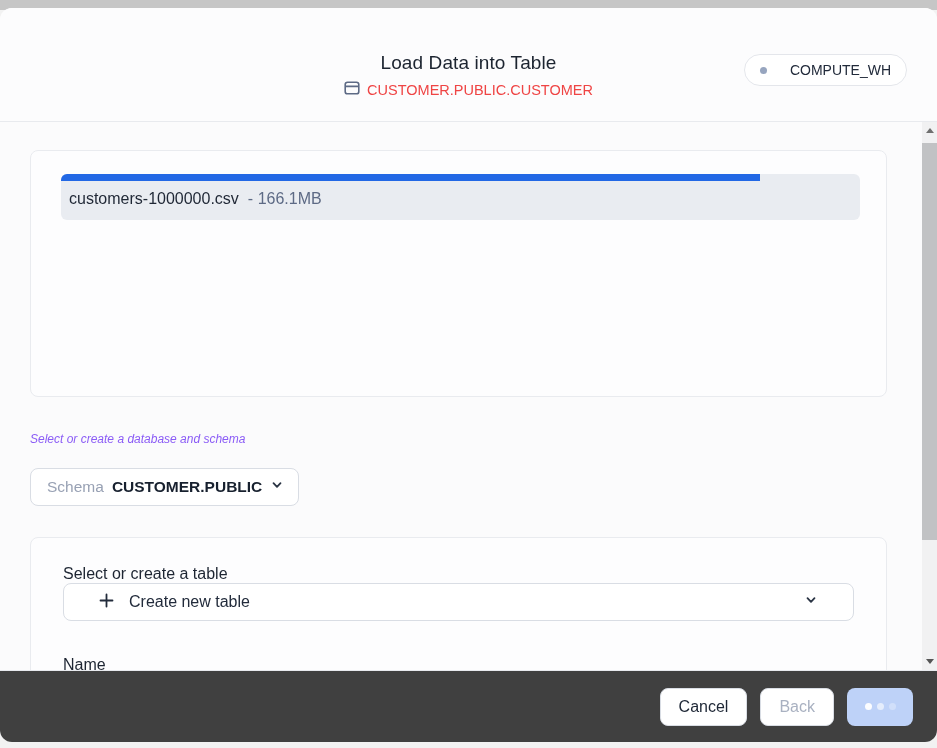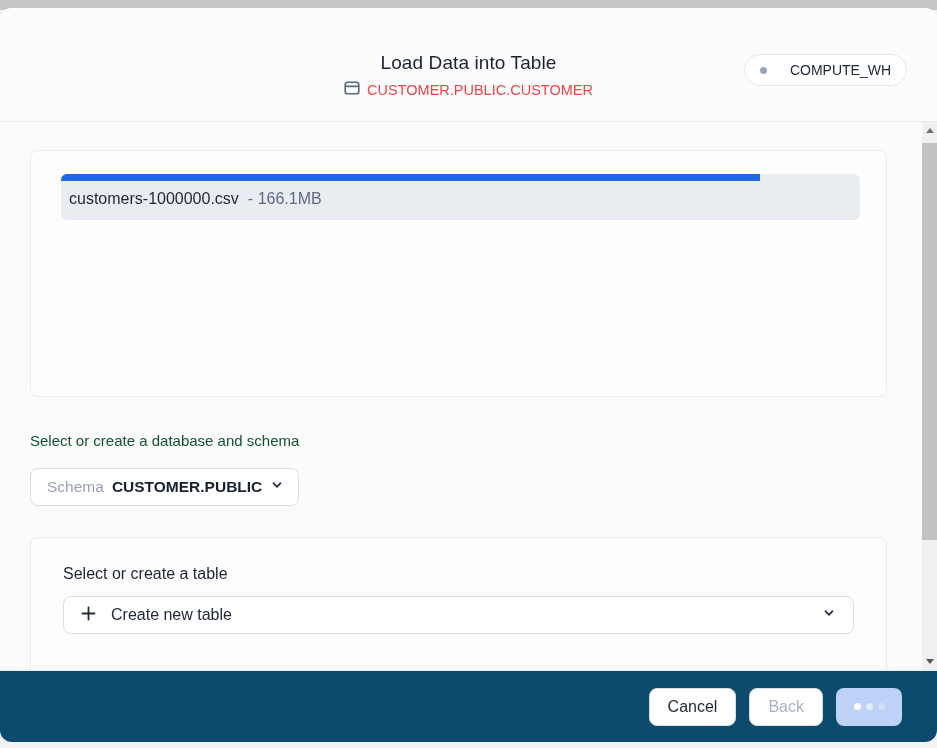--- a/index.html
+++ b/index.html
@@ -25,52 +25,52 @@
   .upload-card { position:absolute; left:30px; right:50px; top:28px; height:247px;
                  background:#fdfdfe; border:1px solid #e9ebef; border-radius:8px; }
   .file-row { position:absolute; left:30px; right:26px; top:23px; border-radius:6px; overflow:hidden;
               background:#e9ecf1; }
   .progress-track { height:7px; }
   .progress-fill { height:7px; background:#2268e5; }
   .file-line { display:flex; align-items:baseline; gap:9px; padding:9px 10px 12px 8px; font-size:16px; }
   .file-name { color:#1f2735; font-weight:500; }
   .file-size { color:#5d6a85; }
 
-  .section-label { position:absolute; left:30px; top:310px; font-size:15px; color:#14532d; }
+  .section-label { position:absolute; left:30px; top:310px; font-size:12px; color:#8b5cf6;font-style:italic; }
   .schema-row { position:absolute; left:30px; top:346px; display:flex; gap:15px; }
   .btn { display:flex; align-items:center; height:38px; background:#ffffff; border:1px solid #d9dde4;
          border-radius:8px; font-size:15.5px; color:#1d2635; cursor:pointer;
          font-family:"Liberation Sans", sans-serif; }
   .schema-btn { padding:0 14px 0 16px; gap:8px; }
   .schema-prefix { color:#98a1b4; }
   .schema-value { font-weight:700; color:#17202e; }
   .db-btn { padding:0 20px 0 17px; gap:11px; }
 
   .table-card { position:absolute; left:30px; right:50px; top:415px; height:300px;
                 background:#fdfdfe; border:1px solid #e9ebef; border-radius:8px; padding:0 32px; }
   .table-card-label { margin-top:27px; font-size:16px; color:#1d2532; }
-  .create-table-dd { margin-top:13px; height:38px; display:flex; align-items:center; padding:0 17px;
+  .create-table-dd { height:38px; display:flex; align-items:center; padding:0 35px;
                      background:#ffffff; border:1px solid #d9dde4; border-radius:8px; cursor:pointer; }
   .create-table-left { display:flex; align-items:center; gap:15px; font-size:16px; color:#222b3b; flex:1; }
   .name-label { margin-top:35px; font-size:16px; color:#1d2532; font-weight:500; }
 
   
   .scrollbar { position:absolute; top:0; right:0; bottom:0; width:15px; background:#f1f1f2; }
   .sb-btn { position:absolute; left:0; width:15px; height:17px; display:flex; align-items:center;
             justify-content:center; cursor:pointer; }
   .sb-up { top:0; } .sb-down { bottom:0; }
   .tri-up { width:0; height:0; border-left:4px solid transparent; border-right:4px solid transparent;
             border-bottom:5px solid #6f6f6f; }
   .tri-down { width:0; height:0; border-left:4px solid transparent; border-right:4px solid transparent;
               border-top:5px solid #555555; }
   .sb-thumb { position:absolute; left:0; top:21px; width:15px; height:397px; background:#c1c2c4; cursor:grab; }
 
   
-  .dlg-footer { position:relative; height:72px; flex:none; border-top:1px solid #e8eaee; background:#0c4a6e;
-                display:flex; align-items:center; justify-content:flex-end; gap:13px; padding-right:35px; }
+  .dlg-footer { position:relative; height:72px; flex:none; border-top:1px solid #e8eaee; background:#404040;
+                display:flex; align-items:center; justify-content:flex-end; gap:13px; padding-right:24px; }
   .footer-btn { height:38px; padding:0 18px; justify-content:center; font-size:16px; }
   .btn-disabled { color:#a9b1c1; cursor:default; }
   .load-btn { width:66px; height:38px; border:none; border-radius:8px; background:#bed2f8;
               display:flex; align-items:center; justify-content:center; gap:5px; cursor:default; }
   .ld { width:7px; height:7px; border-radius:50%; background:#ffffff; }
   .ld1 { opacity:.95; } .ld2 { opacity:.6; } .ld3 { opacity:.3; }
 
   .icon-svg { display:block; }
 </style>
 </head>

